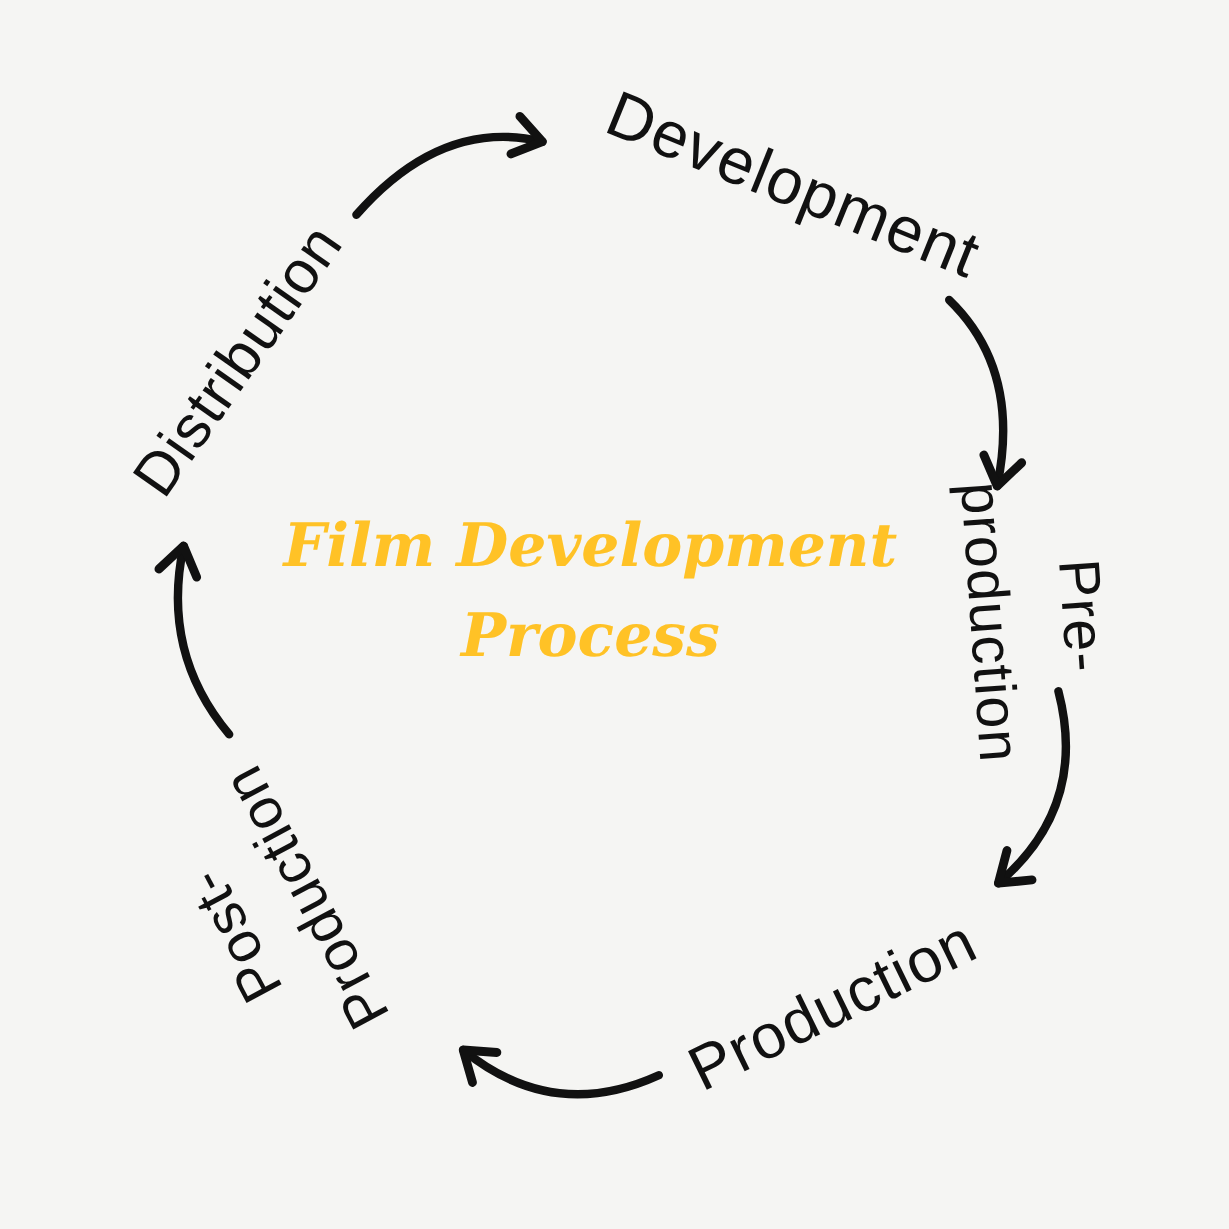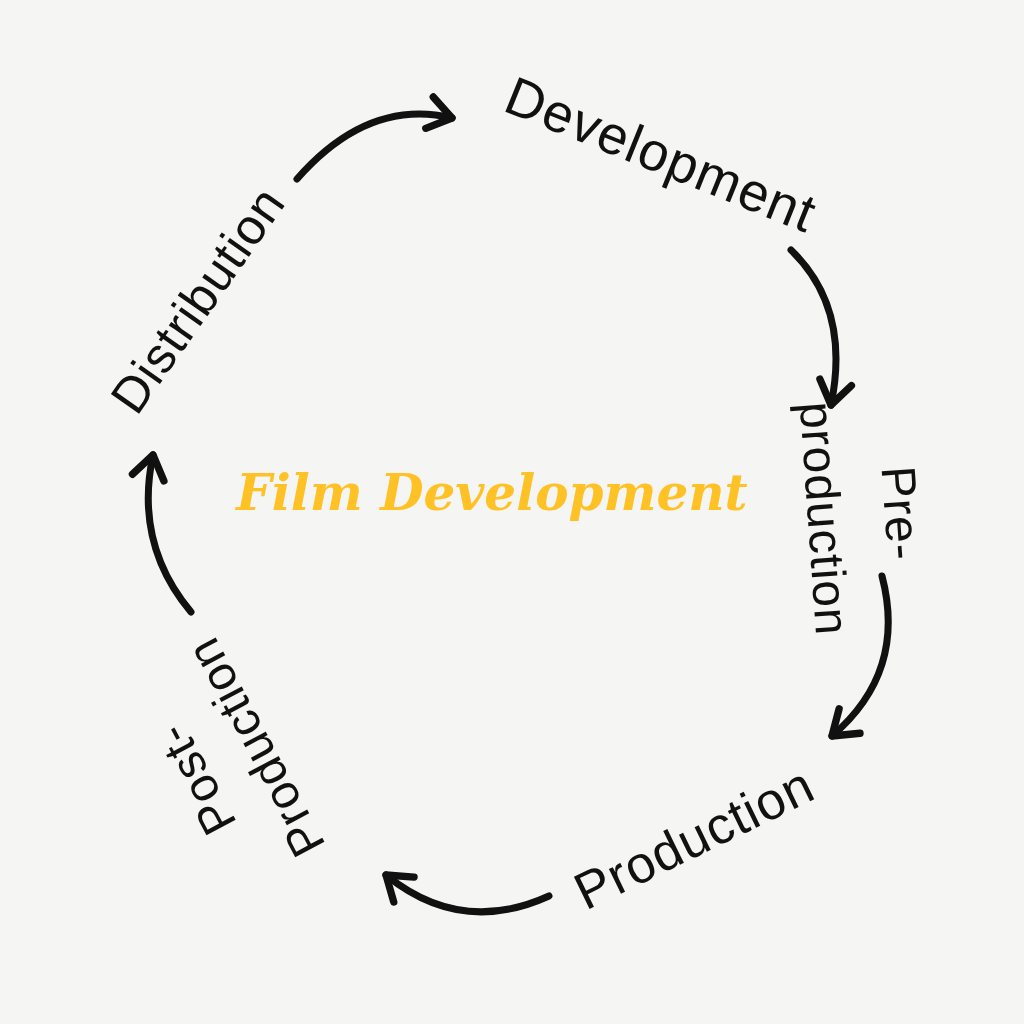--- a/index.html
+++ b/index.html
@@ -117,15 +117,16 @@
 
   <div class="stage stage-postproduction">
     <div>Post-</div>
     <div>Production</div>
   </div>
 
   <div class="stage stage-distribution">Distribution</div>
 
   <div class="center-title">
     <div>Film Development</div>
+    <div>Process</div>
   </div>
 
 </div>
 
 </body></html>

